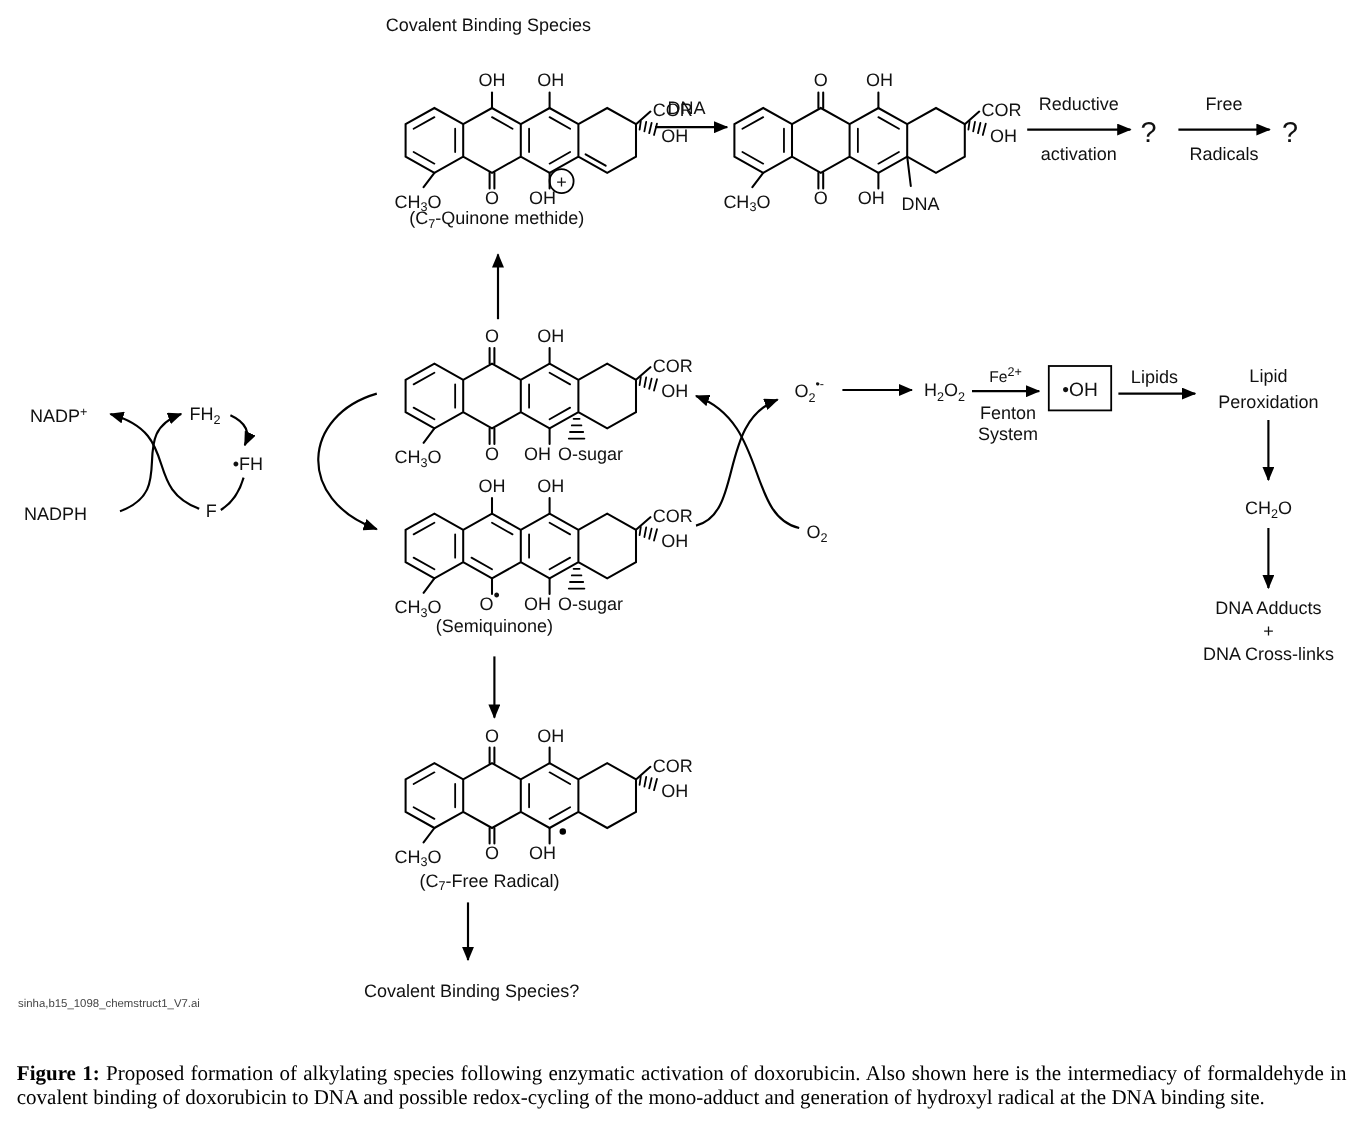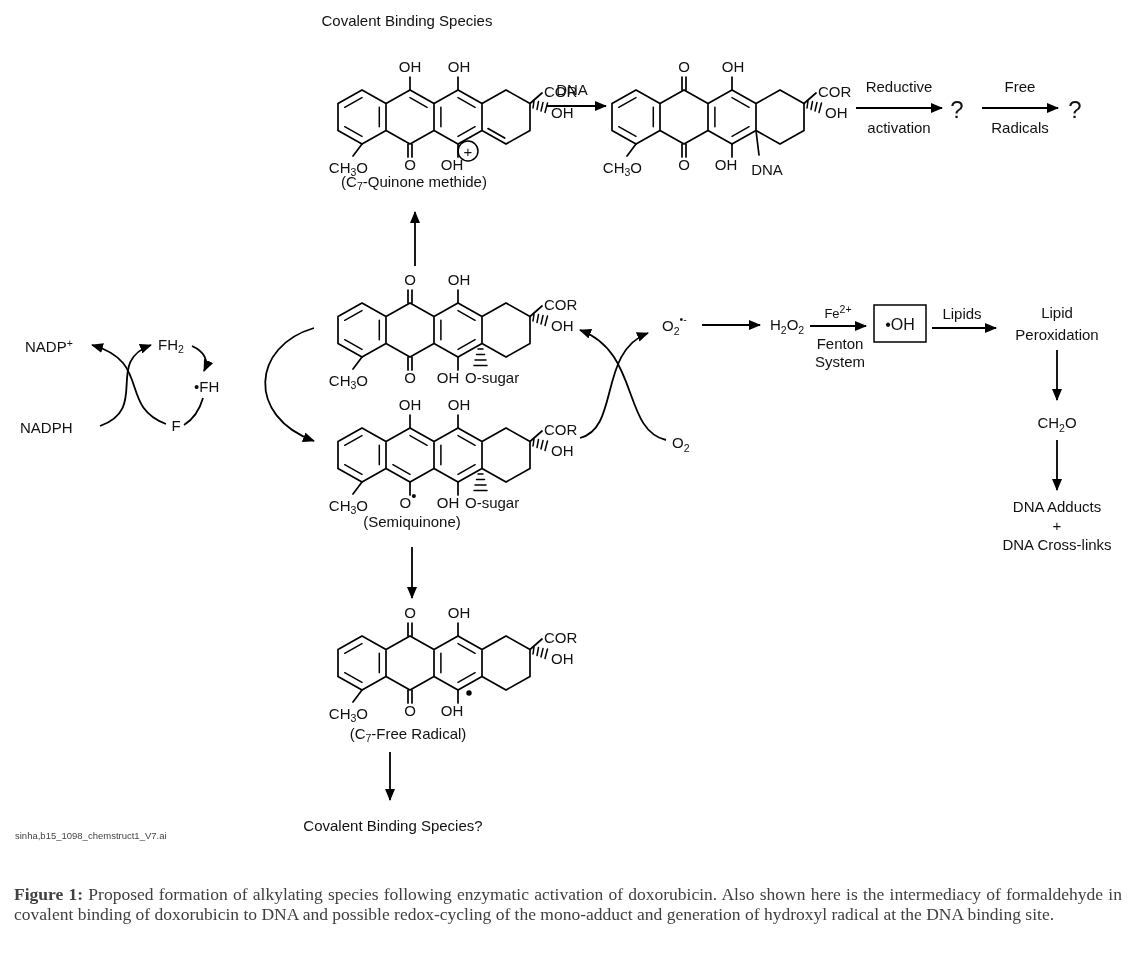--- a/index.html
+++ b/index.html
@@ -11,21 +11,21 @@
   .sub{font-size:10.5px;}
   .sup{font-size:10.5px;}
   .q{font-size:24px;}
   .file{font-size:9.5px;fill:#444;}
   .bond{stroke:#000;stroke-width:1.7;fill:none;stroke-linecap:round;}
   .bondthin{stroke:#000;stroke-width:1.5;fill:none;stroke-linecap:round;}
   .arrow{stroke:#000;stroke-width:1.8;fill:none;}
   .boxline{stroke:#000;stroke-width:1.5;fill:none;}
   .caption{position:absolute;left:14px;right:9px;top:884px;
            font-family:"Liberation Serif", serif;font-size:17.5px;line-height:20px;
-           color:#404040;text-align:justify;}
+           color:#000000;text-align:justify;}
   .caption b{font-weight:bold;}
 </style>
 </head>
 <body>
 
 <div class="page">
 <svg class="diagram" width="1131" height="870" viewBox="0 0 1131 870">
   <defs>
     <marker id="ah" viewBox="0 0 12 10" refX="11" refY="5" markerWidth="12" markerHeight="10" orient="auto" markerUnits="userSpaceOnUse">
       <path d="M0 0 L12 5 L0 10 z" fill="#000"></path>

